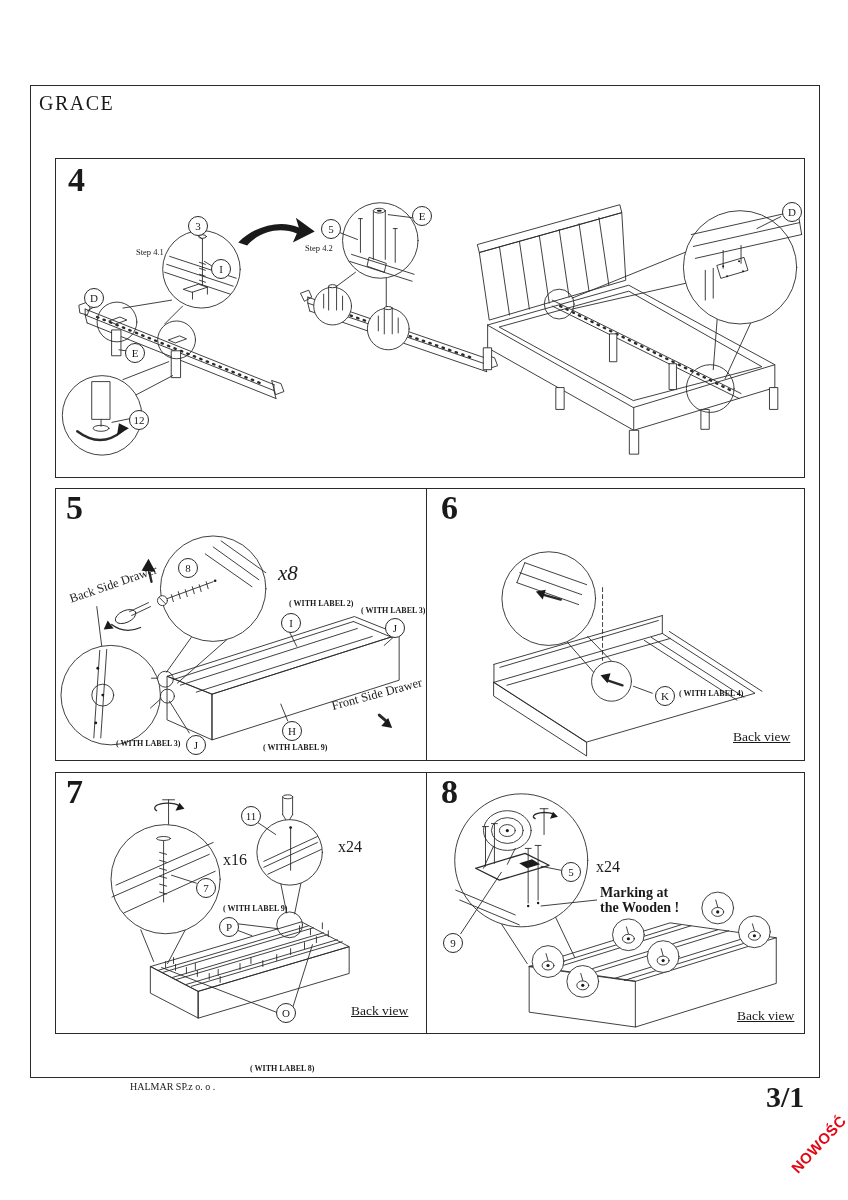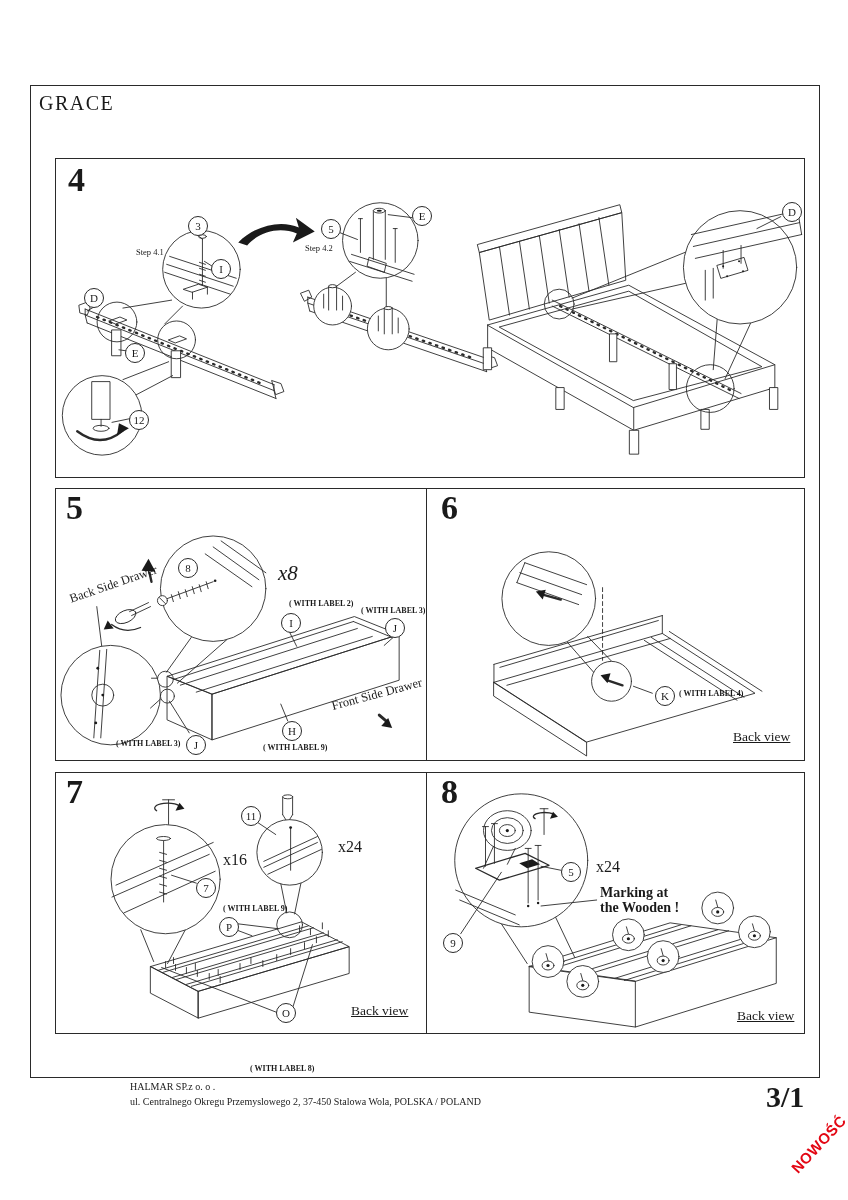--- a/index.html
+++ b/index.html
@@ -378,17 +378,16 @@
     <span class="note" style="left:173px;top:112px;">
       <span>Marking at</span><br>
       <span>the Wooden !</span>
     </span>
     <span class="callout" style="left:16px;top:160px;">9</span>
     <span class="bv" style="left:310px;top:235px;">Back view</span>
   </div>
 
   <div class="footer">
     <div>HALMAR SP.z o. o .</div>
-    <div>ul. Centralnego Okregu Przemyslowego 2, 37-450 Stalowa Wola, POLSKA / POLAND</div>
   </div>
   <div class="pageno">3/1</div>
   <div class="badge" style="color: rgb(227, 6, 19);">NOWOŚĆ</div>
 </div>
 
 </body></html>

